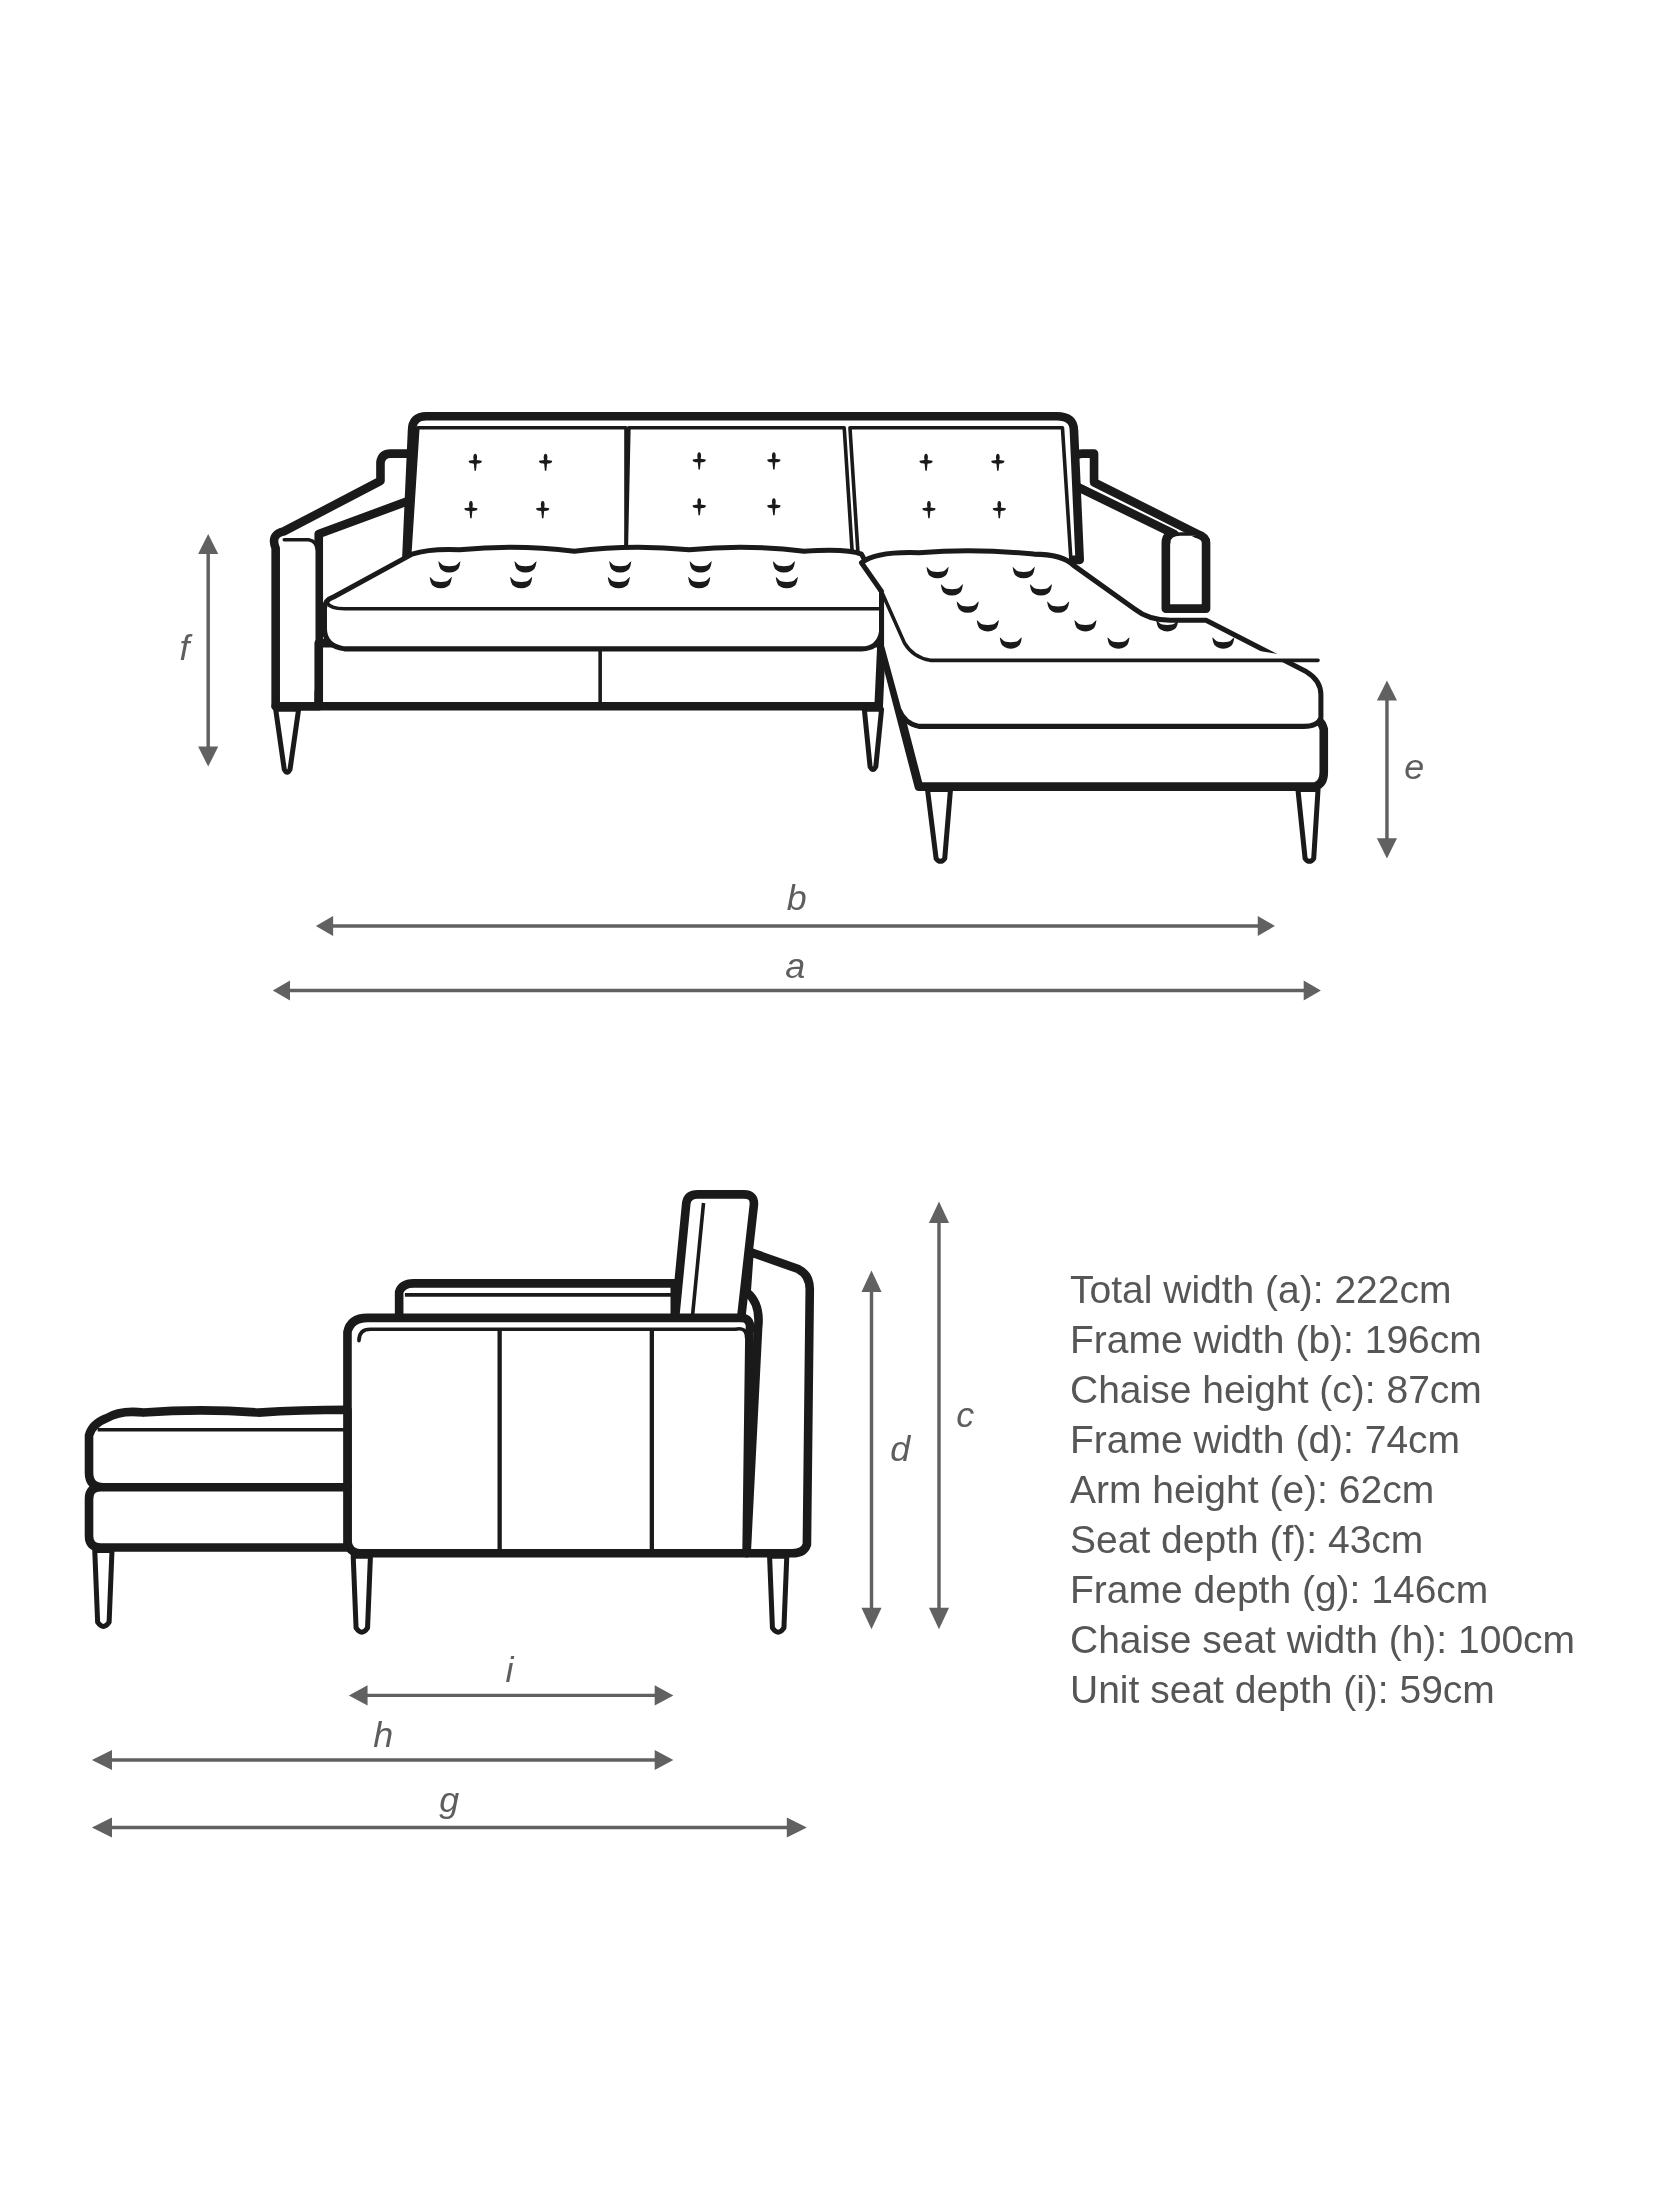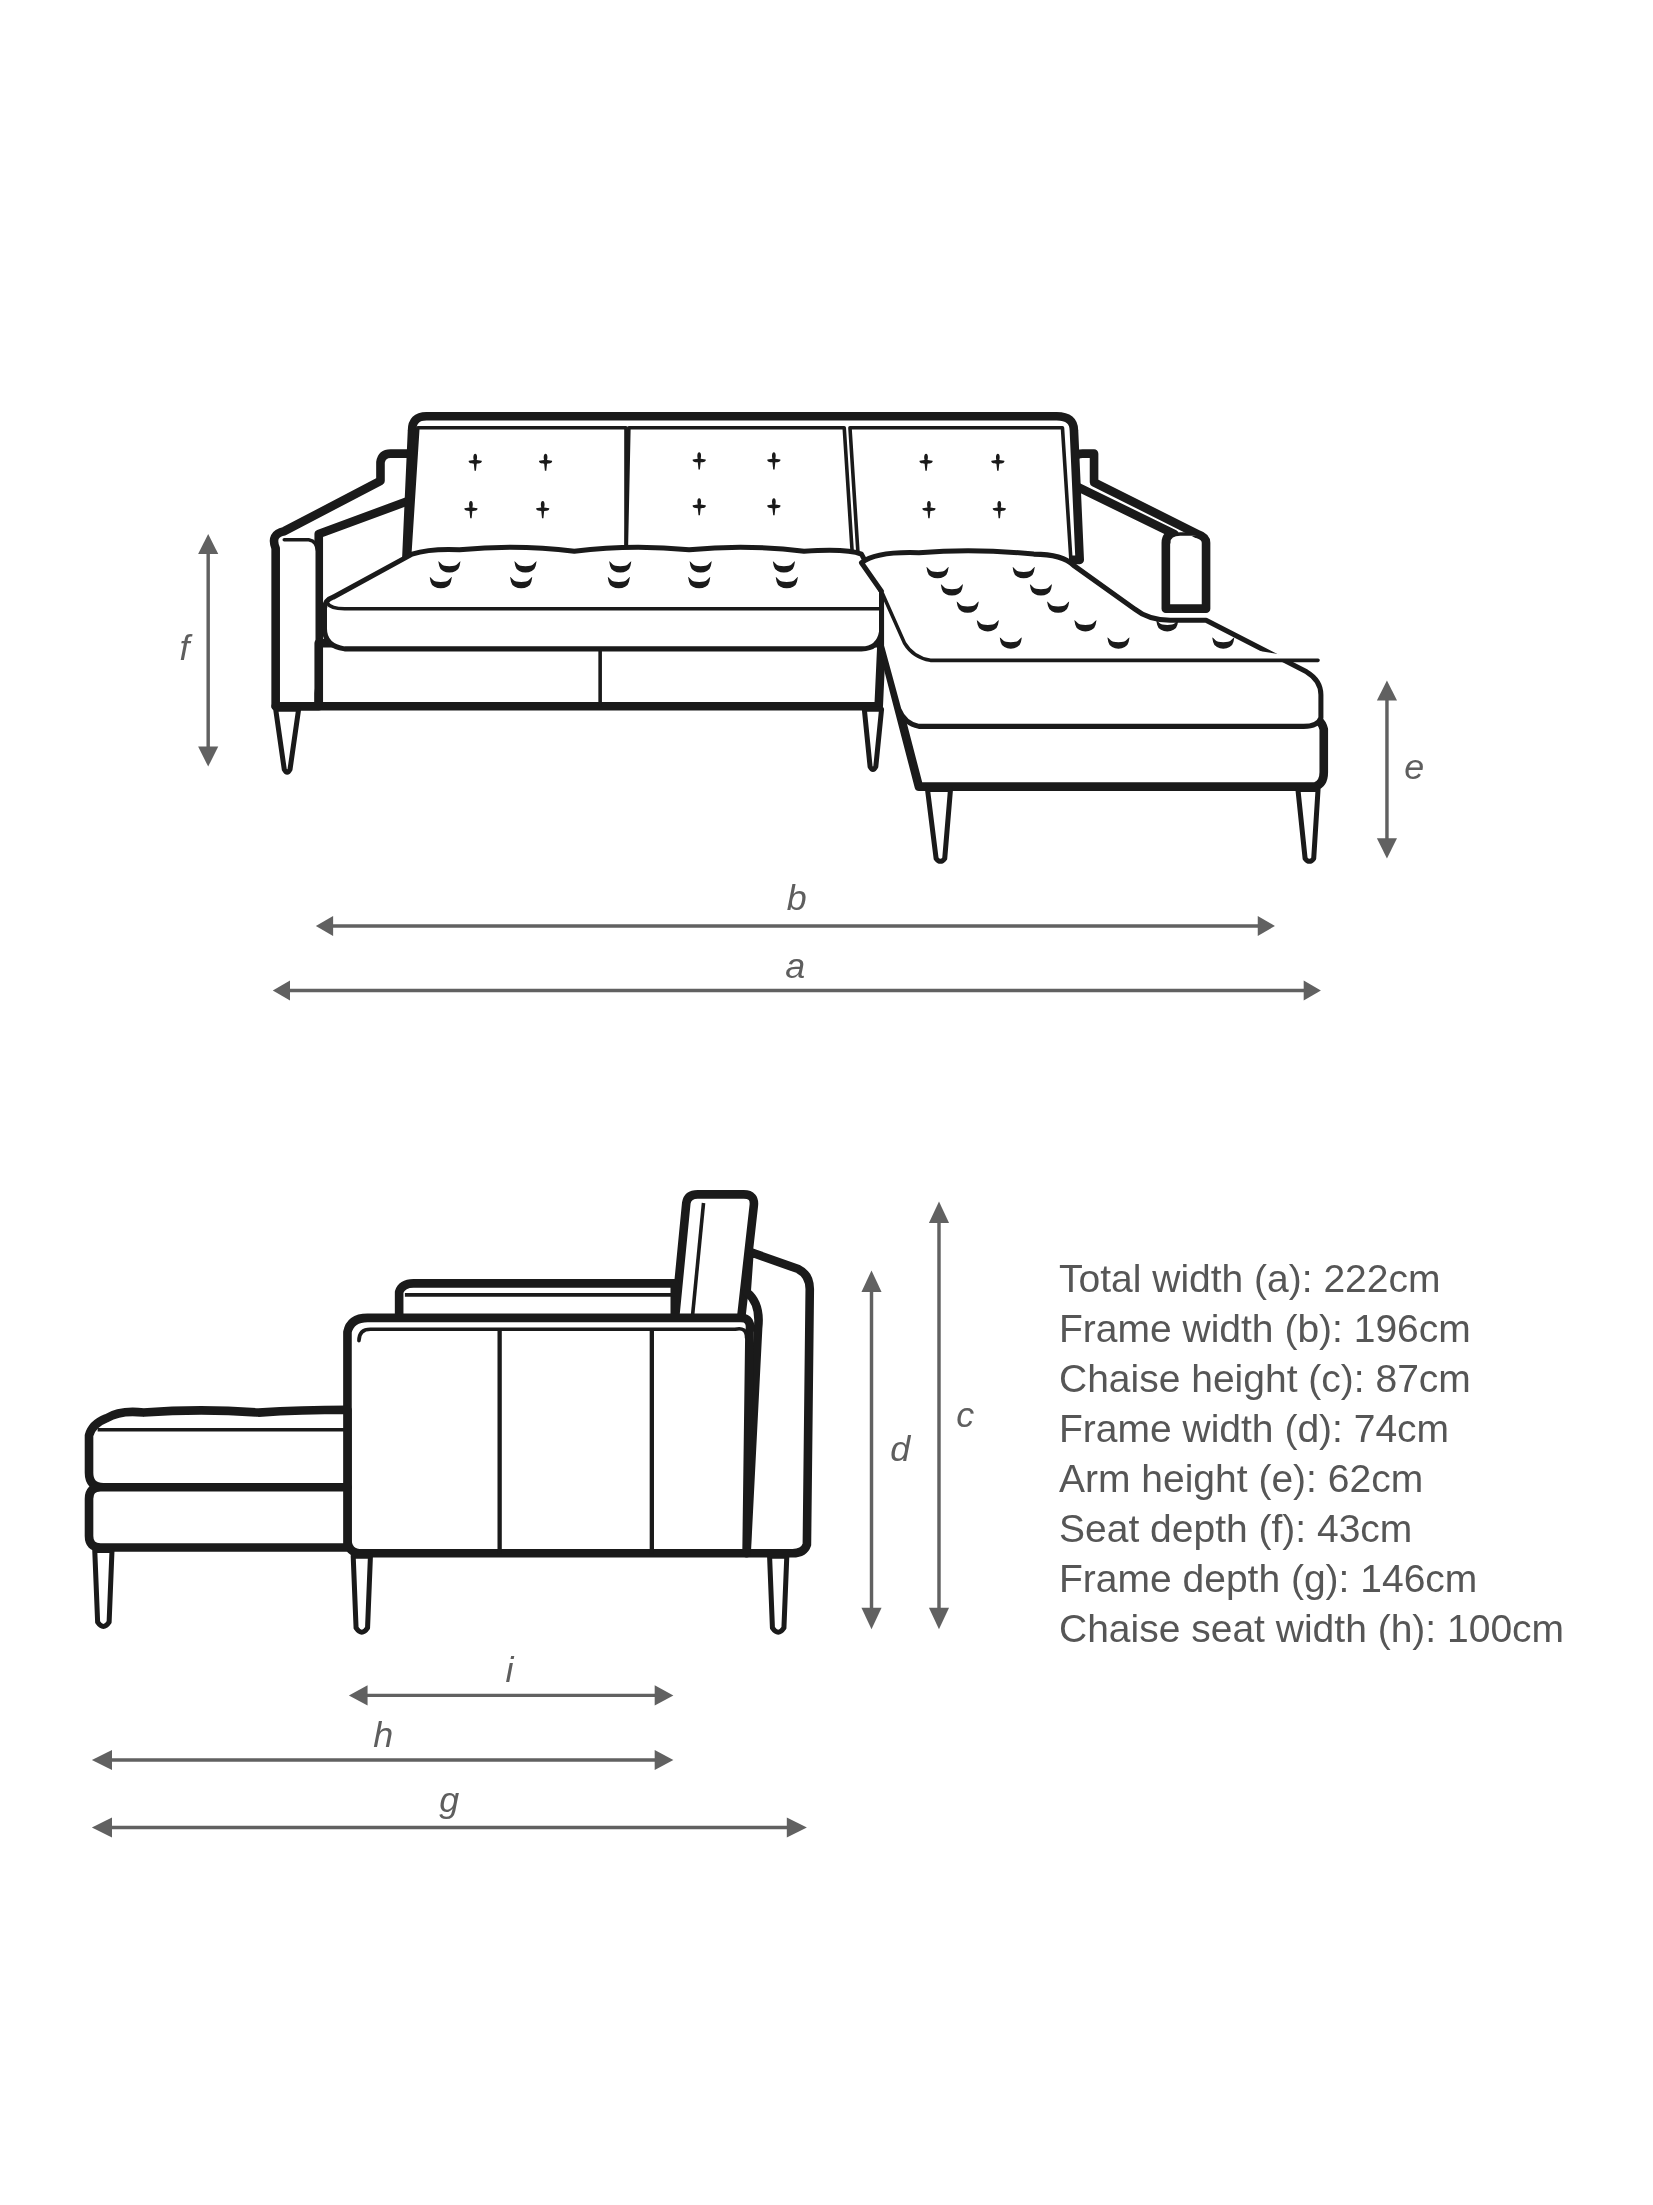--- a/index.html
+++ b/index.html
@@ -6,21 +6,21 @@
   body { width:1654px; height:2205px; position:relative; overflow:hidden; }
   #stage { position:absolute; left:0; top:0; width:1654px; height:2205px; }
   .ol { fill:#ffffff; stroke:#1a1a1a; stroke-linejoin:round; stroke-linecap:round; }
   .thick { stroke-width:6; }
   .mid { stroke-width:3.5; }
   .thin { stroke-width:2.5; }
   .tuft { fill:#1a1a1a; }
   .dim-line { stroke:#616161; stroke-width:2.4; fill:none; }
   .dim-head { fill:#616161; }
   .dim-label { font-family:"Liberation Sans", sans-serif; font-style:italic; font-size:25px; fill:#5e5e5e; }
-  #specs { position:absolute; left:1058px; top:1253px; margin:1px; padding:0; list-style:none;
+  #specs { position:absolute; left:1058px; top:1253px; margin:12px; padding:0; list-style:none;
            font-family:"Liberation Sans", sans-serif; font-size:39px; line-height:50px; color:#565656; }
   #specs li { white-space:nowrap; }
 </style>
 </head>
 <body>
 
 <svg id="stage" viewBox="0 0 1152 1536" preserveAspectRatio="none">
   <defs>
     <symbol id="tuftX" viewBox="-6 -7 12 14">
         <path d="M0,-6 C1.5,-6 1.5,-3 1,-1.5 L4.5,-1 C5,0.5 3,1 1,1 L0.5,6 L-0.5,6 L-1,1 C-3,1 -5,0.5 -4.5,-1 L-1,-1.5 C-1.5,-3 -1.5,-6 0,-6Z"></path>
@@ -182,14 +182,15 @@
 
 <ul id="specs">
   <li>Total width (a): 222cm</li>
   <li>Frame width (b): 196cm</li>
   <li>Chaise height (c): 87cm</li>
   <li>Frame width (d): 74cm</li>
   <li>Arm height (e): 62cm</li>
   <li>Seat depth (f): 43cm</li>
   <li>Frame depth (g): 146cm</li>
   <li>Chaise seat width (h): 100cm</li>
+  <li>Unit seat depth (i): 59cm</li>
 </ul>
 
 
 </body></html>

